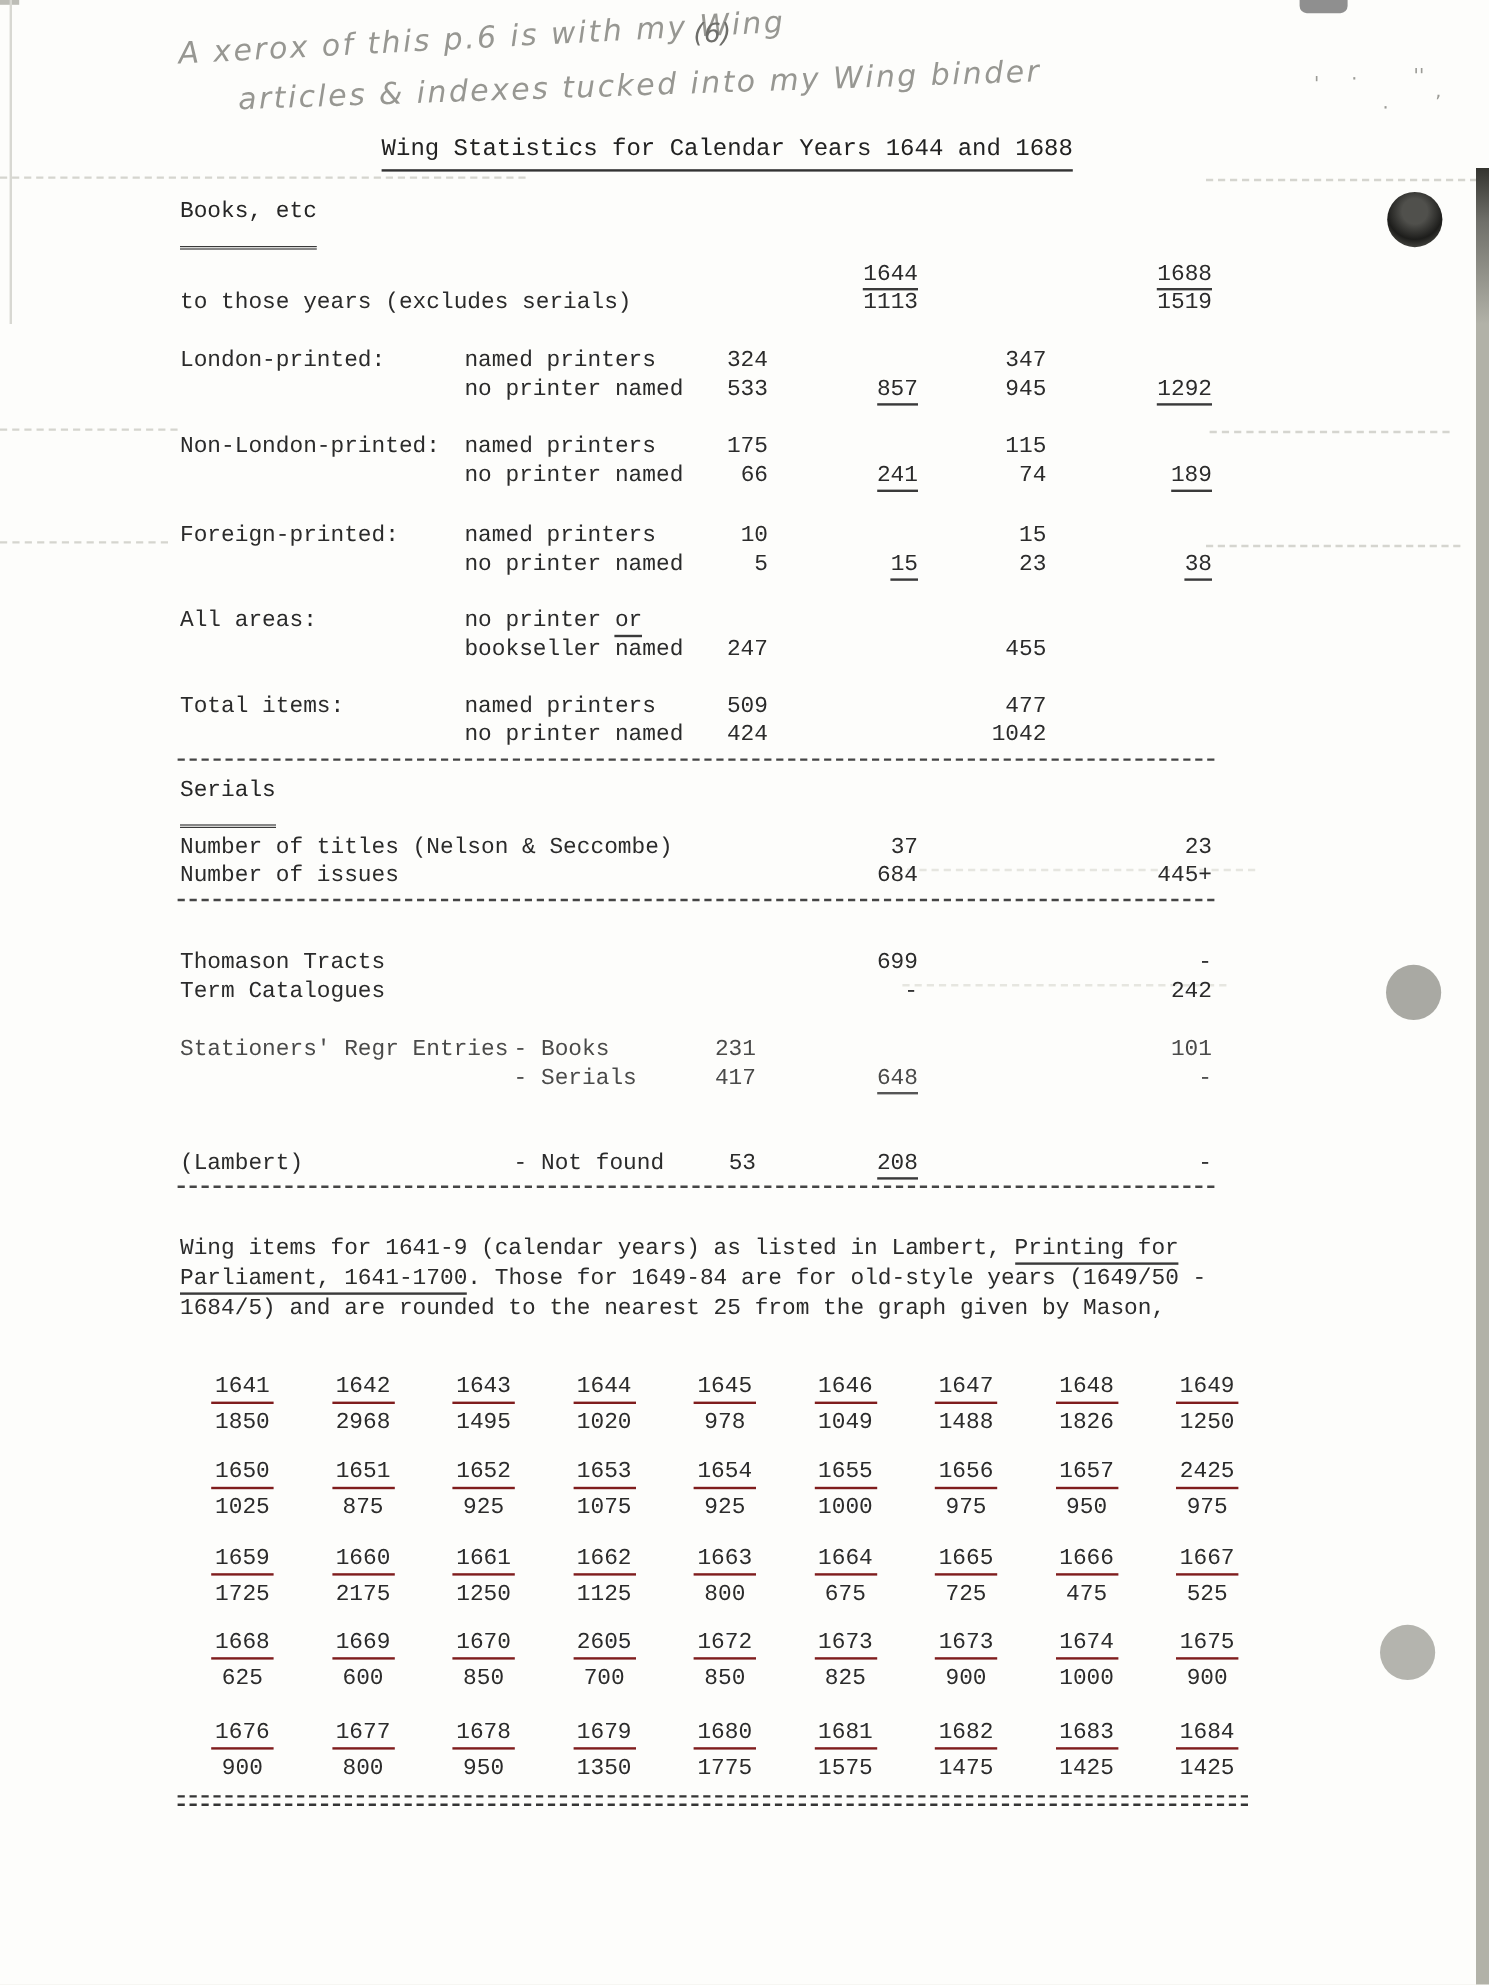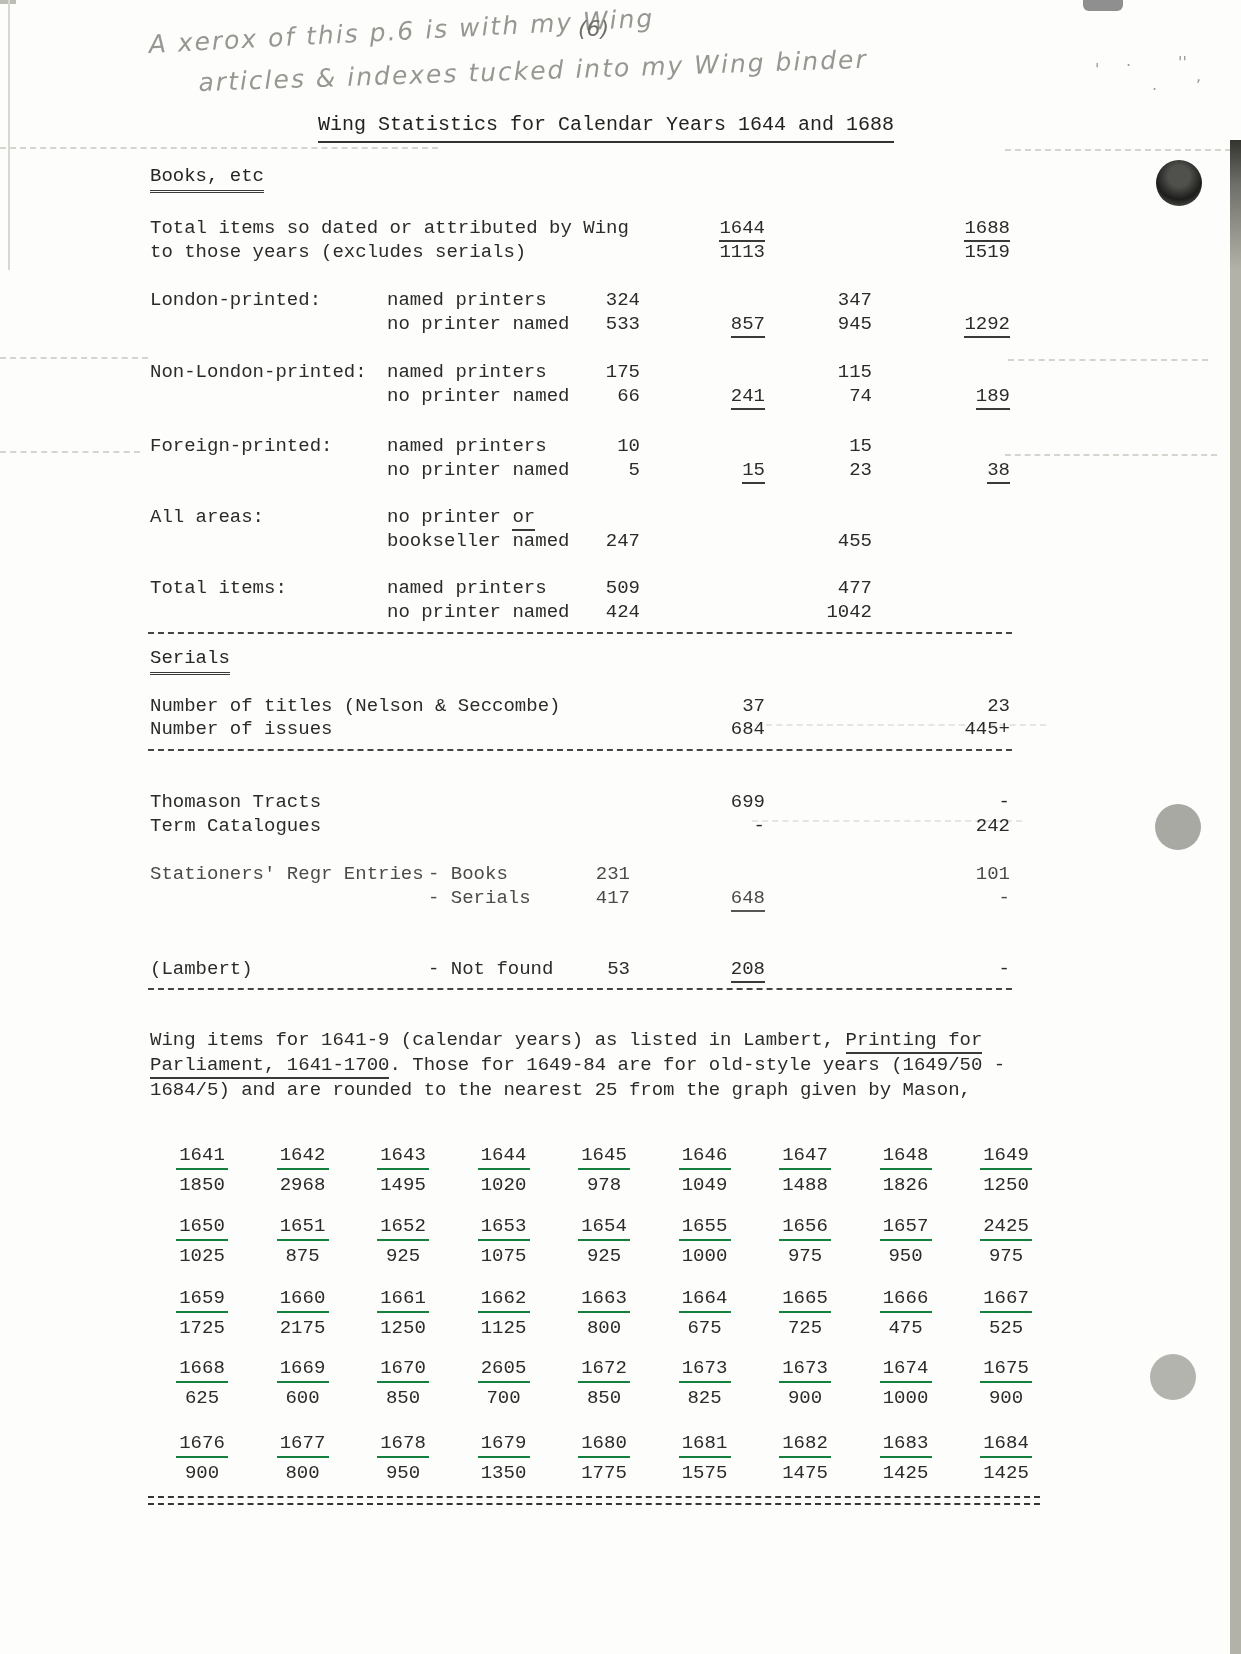--- a/index.html
+++ b/index.html
@@ -16,34 +16,34 @@
   .c-n1{left:540px;width:100px;text-align:right;}
   .c-n1b{left:540px;width:90px;text-align:right;}
   .c-t44{left:655px;width:110px;text-align:right;}
   .c-n2{left:762px;width:110px;text-align:right;}
   .c-t88{left:898px;width:112px;text-align:right;}
   .u{border-bottom:2px solid #3a3a3a;padding-bottom:1px;}
 
   .title{position:absolute;left:318px;top:112px;font:20px/26px "Liberation Mono","DejaVu Sans Mono",monospace;
          color:#222;border-bottom:2px solid #333;padding-bottom:3px;white-space:pre;}
   .heading{position:absolute;left:150px;font:19px/24px "Liberation Mono","DejaVu Sans Mono",monospace;
-           color:#262626;border-bottom:3px double #3a3a3a;padding-bottom:2px;white-space:pre;}
+           color:#262626;border-bottom:3px double #3a3a3a;padding-bottom:17px;white-space:pre;}
 
   .divider{position:absolute;left:148px;width:864px;height:0;border-top:2px dashed #454545;}
   .divider-double{position:absolute;left:148px;width:892px;height:5px;
                   border-top:2px dashed #353535;border-bottom:2px dashed #353535;}
 
   .pline{position:absolute;left:150px;font:19px/25px "Liberation Mono","DejaVu Sans Mono",monospace;
          color:#2b2b2b;white-space:pre;}
 
   
   .yt-row{position:absolute;left:176px;width:856px;display:flex;justify-content:space-between;
           font:19px/22px "Liberation Mono","DejaVu Sans Mono",monospace;color:#2b2b2b;}
   .yt-cell{width:52px;display:flex;flex-direction:column;}
-  .yt-year{text-align:center;border-bottom:2px solid #15803d;padding-bottom:2px;}
+  .yt-year{text-align:center;border-bottom:2px solid #7f1d1d;padding-bottom:2px;}
   .yt-val{margin-top:4px;text-align:center;}
 
   
   .hw{position:absolute;font:italic 25px/30px "DejaVu Sans",sans-serif;color:#979792;letter-spacing:2px;white-space:pre;}
   .hw1{left:148px;top:30px;transform:rotate(-3deg);transform-origin:left top;}
   .hw2{left:198px;top:68px;transform:rotate(-2deg);transform-origin:left top;}
   .pagenum{position:absolute;left:578px;top:16px;font:italic 22px "DejaVu Sans",sans-serif;color:#6e6e6a;}
 
   
   .art{position:absolute;height:0;border-top:2px dashed #cfcfc8;opacity:.85;}
@@ -87,21 +87,20 @@
   <span class="pen" style="left:1152px;top:80px">·</span>
 
   <div class="hw hw1">A xerox of this p.6 is with my Wing</div>
   <div class="hw hw2">articles &amp; indexes tucked into my Wing binder</div>
   <div class="pagenum">(6)</div>
 
   <div class="title">Wing Statistics for Calendar Years 1644 and 1688</div>
   <div class="heading" style="top:164px">Books, etc</div>
 
   <div class="line" style="top:216px">
-    <span class="col c-label">Total items so dated or attributed by Wing</span>
     <span class="col c-t44"><span class="u">1644</span></span>
     <span class="col c-t88"><span class="u">1688</span></span>
   </div>
   <div class="line" style="top:240px">
     <span class="col c-label">to those years (excludes serials)</span>
     <span class="col c-t44"><span>1113</span></span>
     <span class="col c-t88"><span>1519</span></span>
   </div>
 
   <div class="line" style="top:288px">

